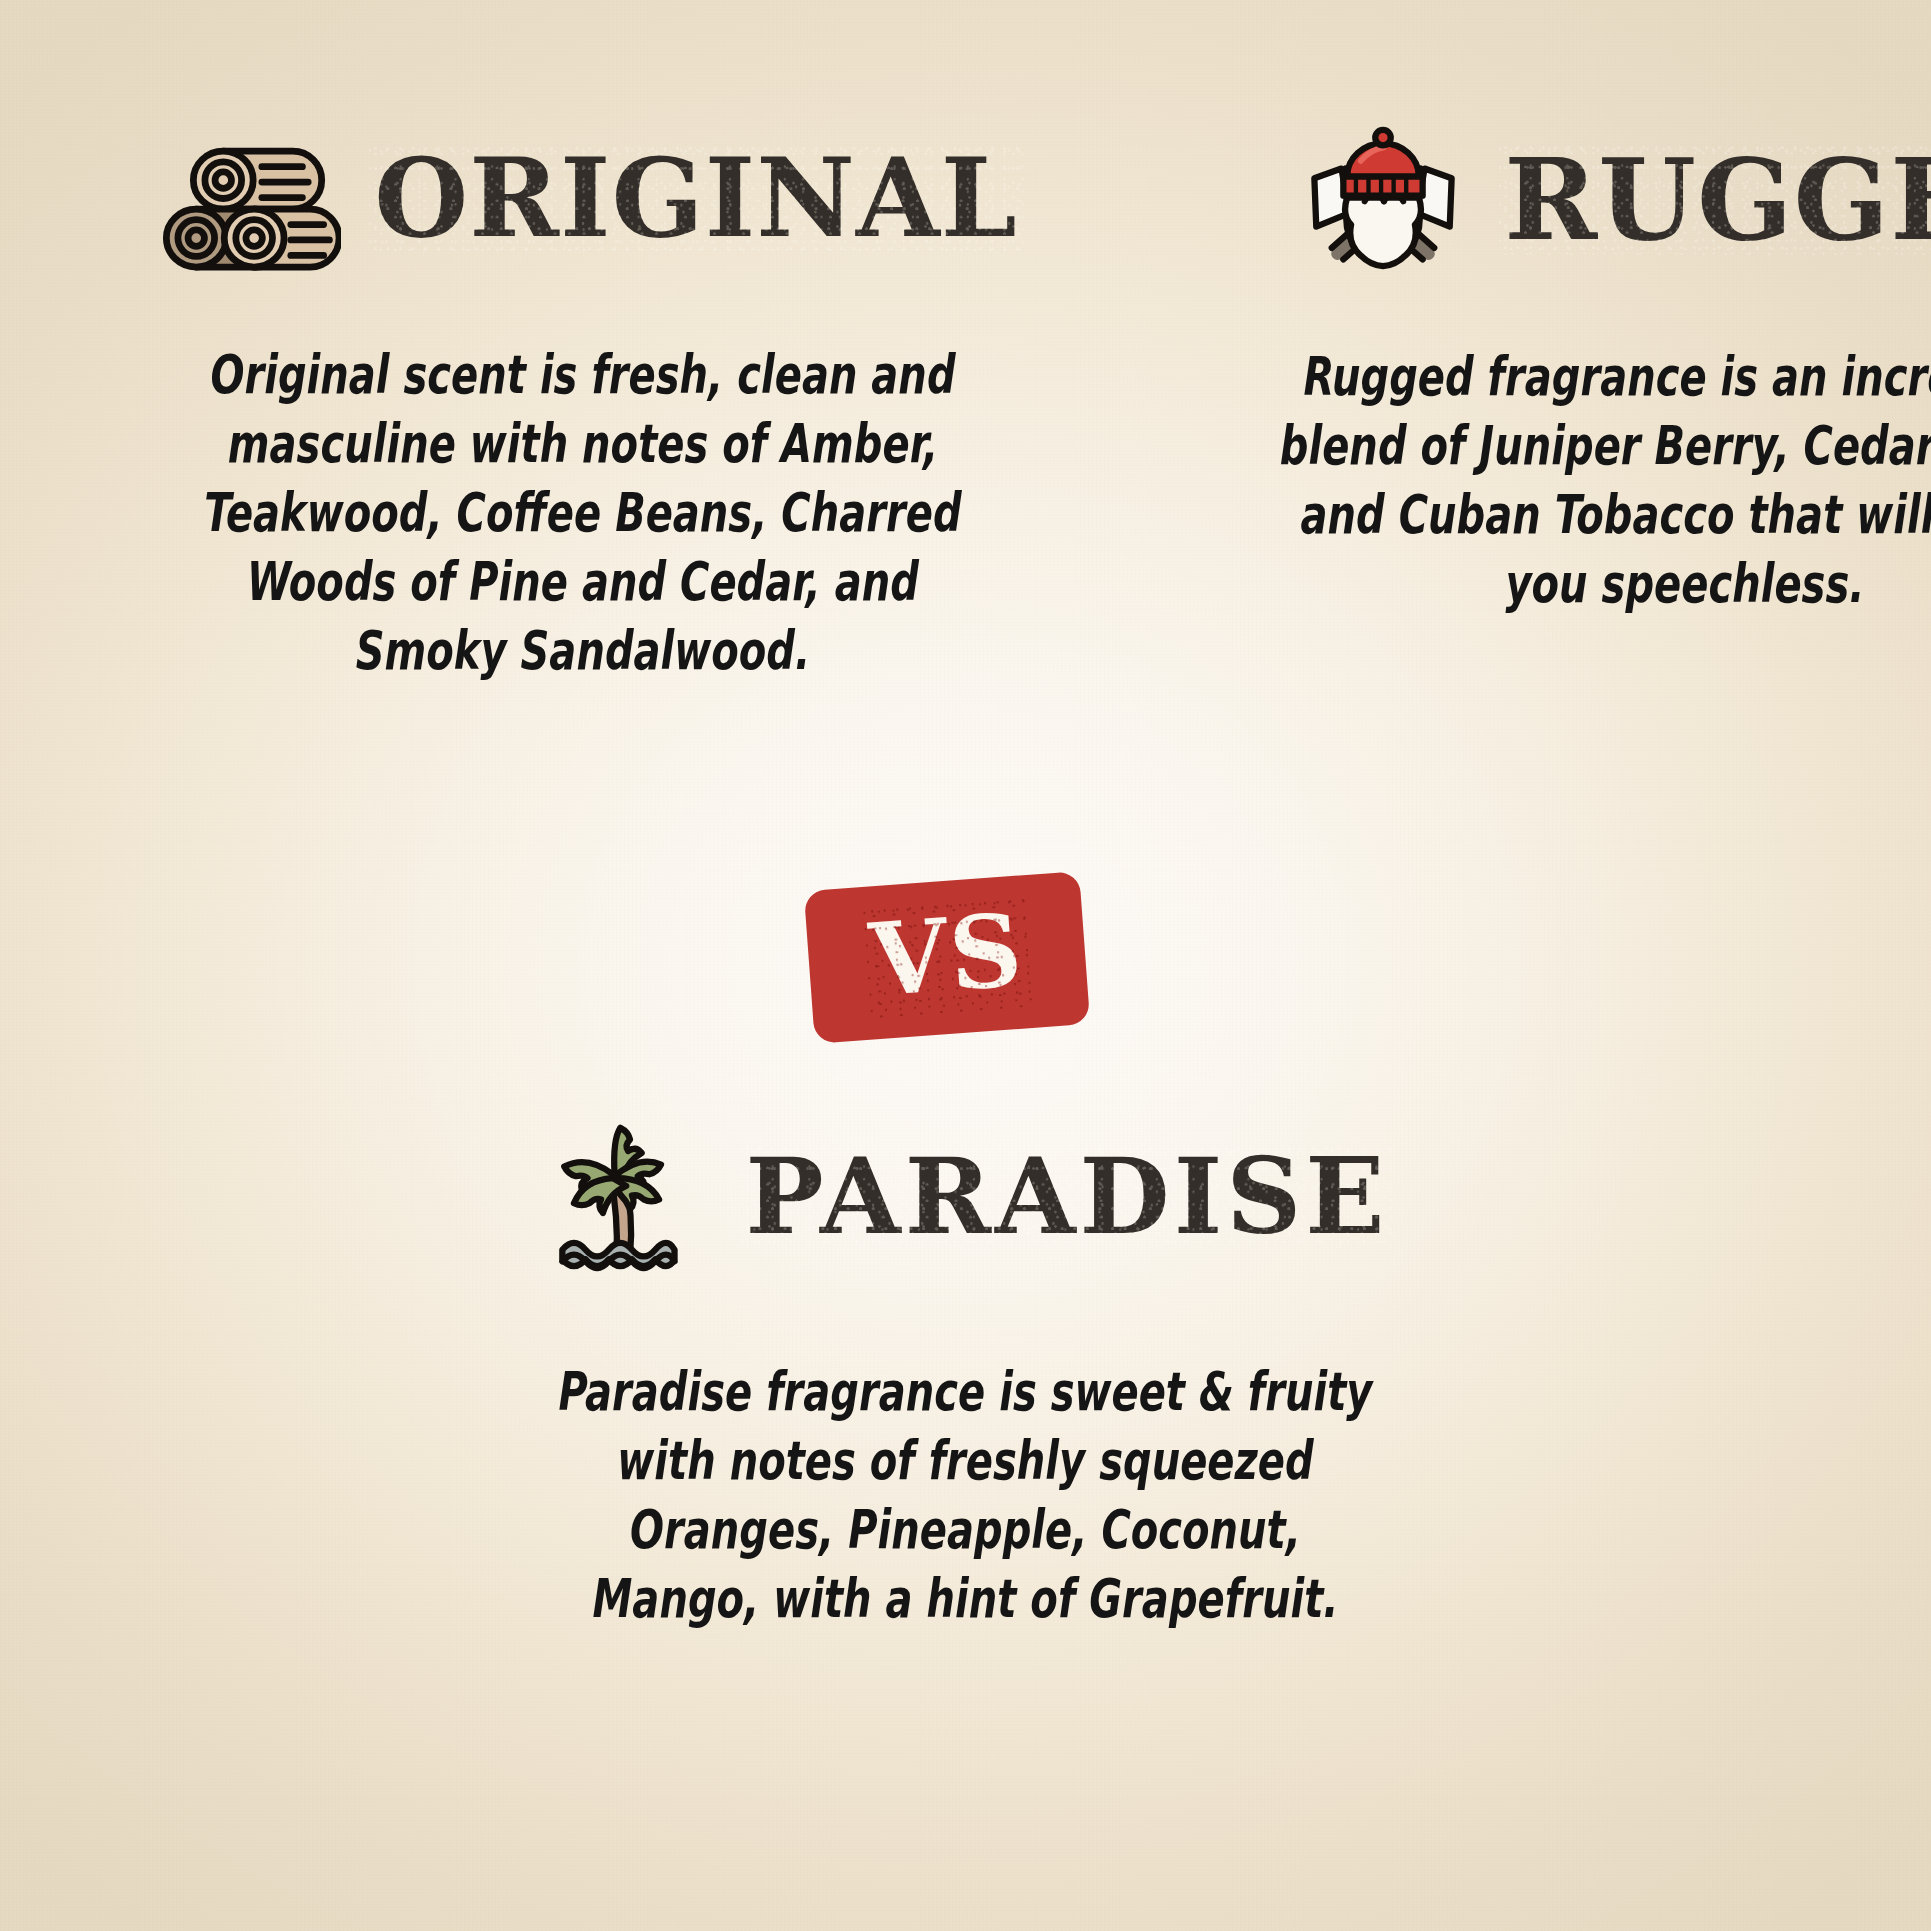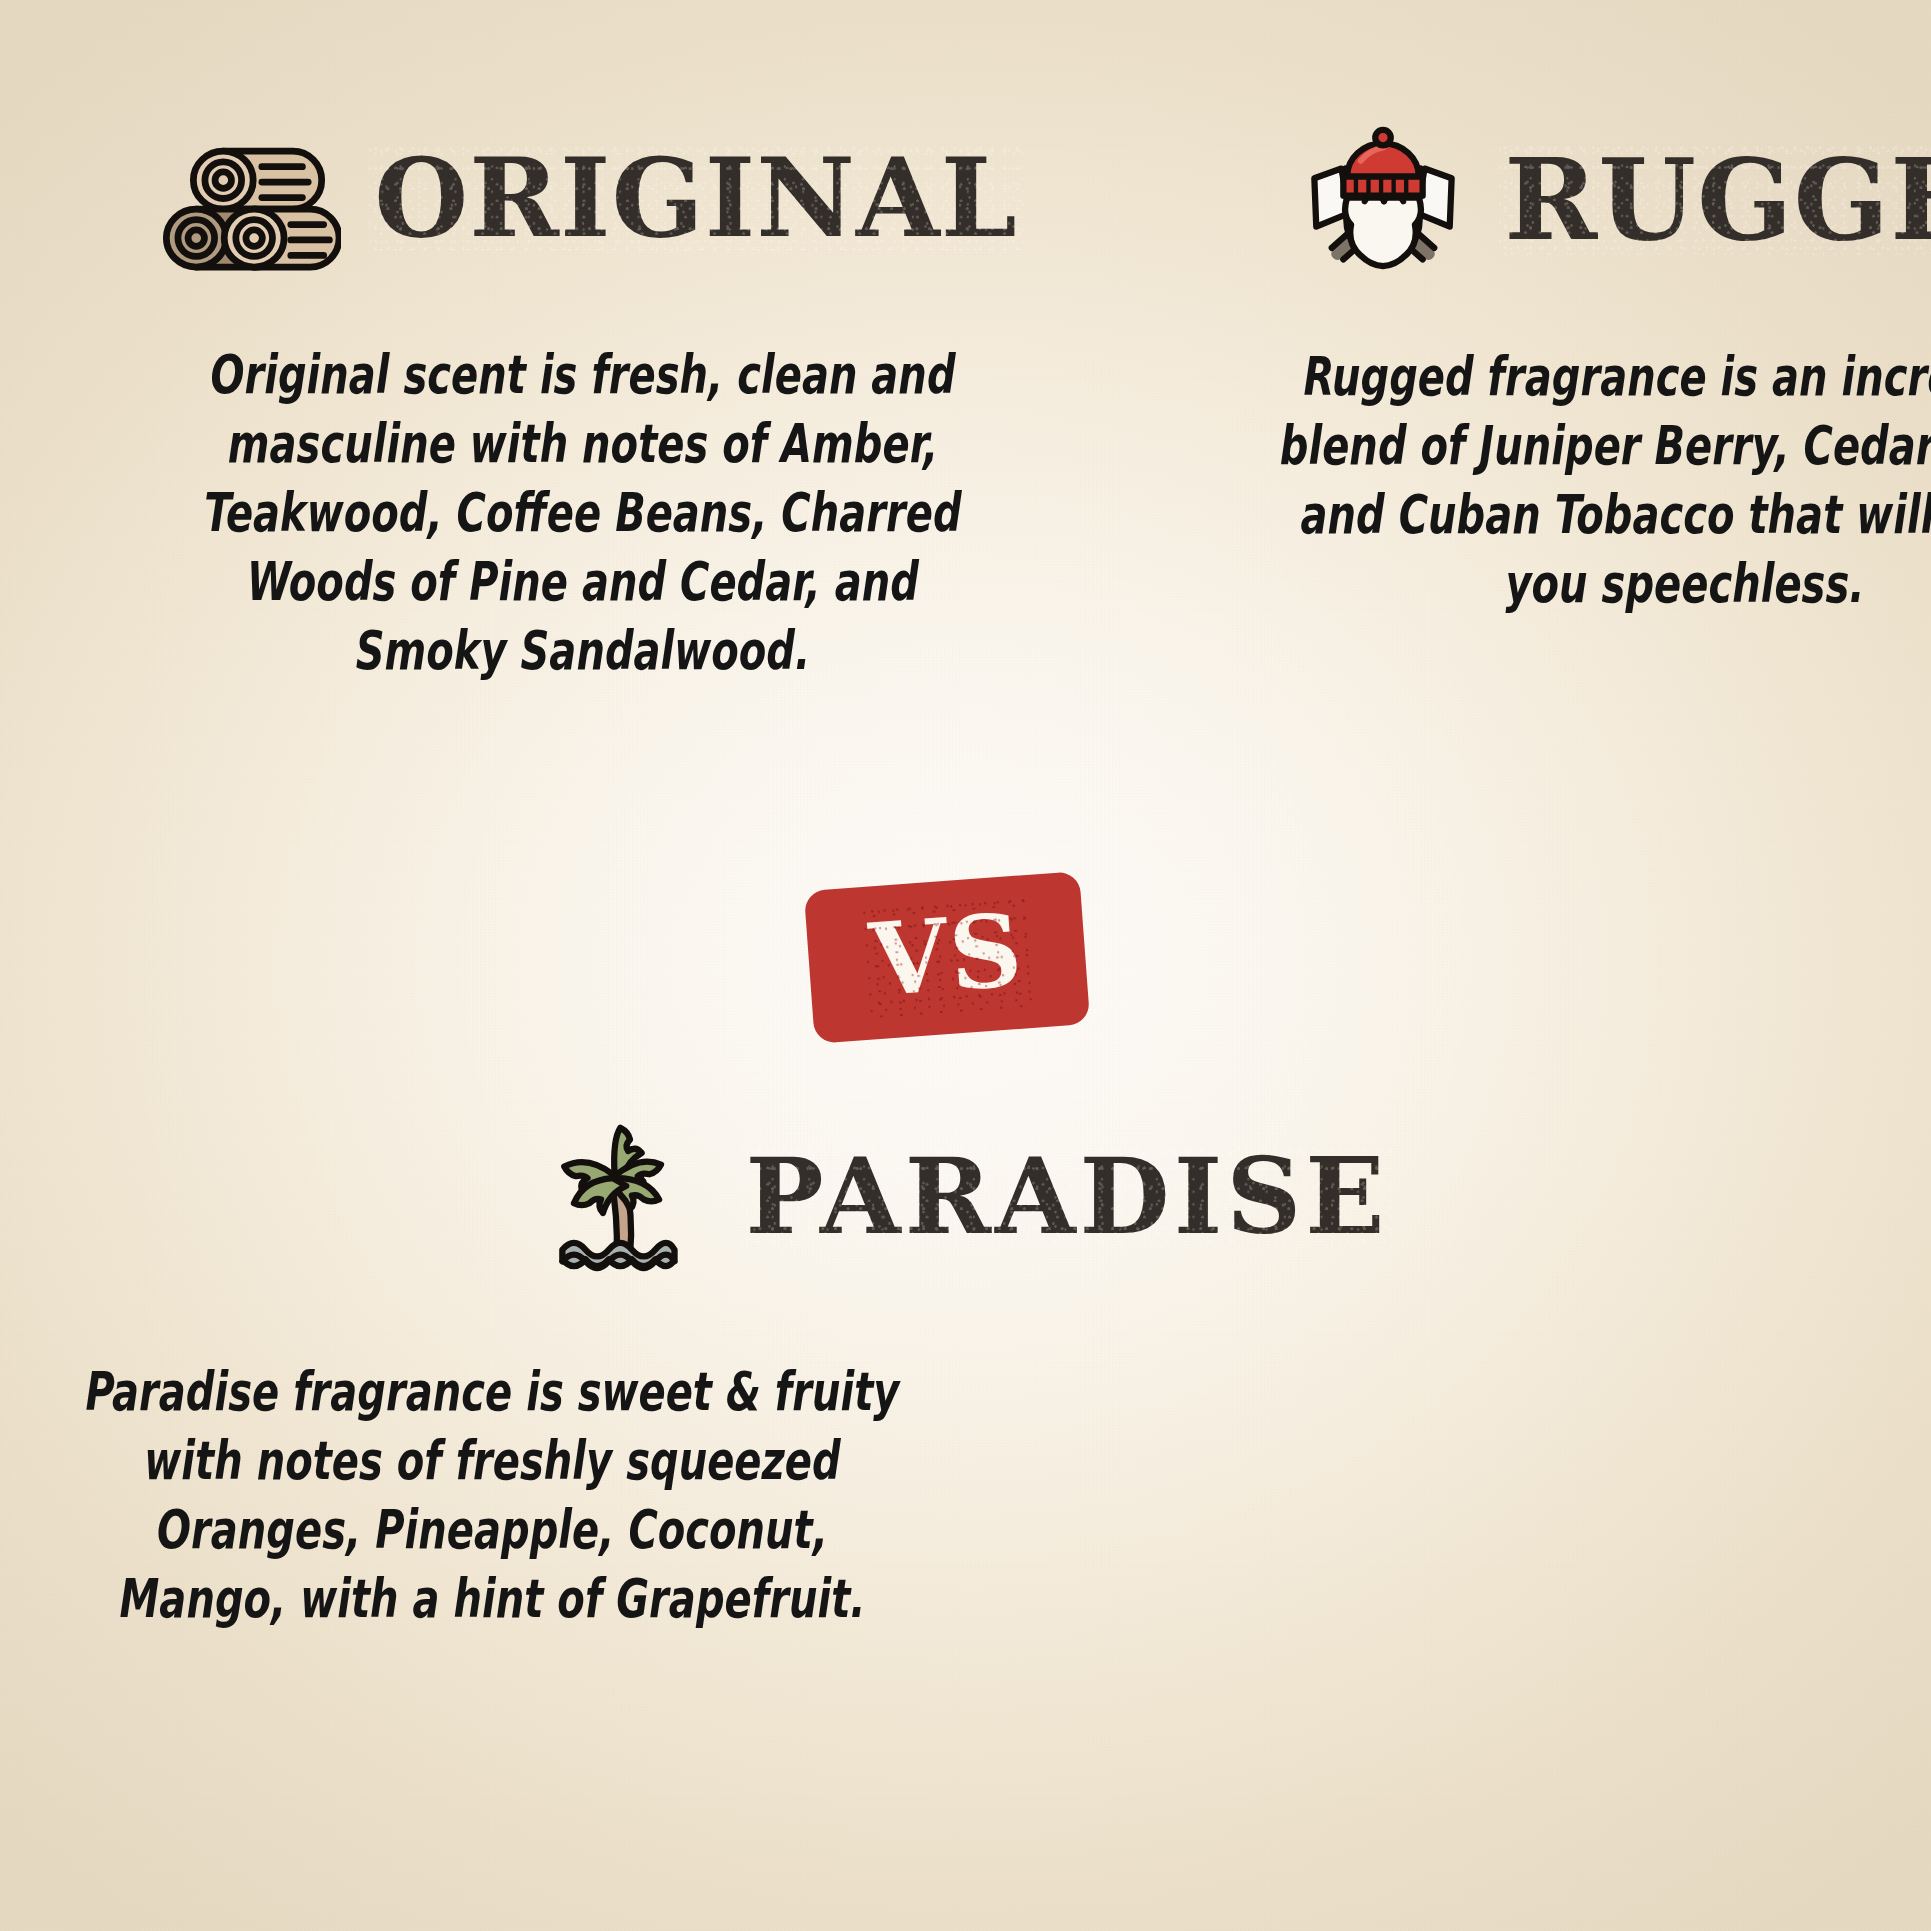--- a/index.html
+++ b/index.html
@@ -157,21 +157,21 @@
   }
 
   
   #paradise-section {
     position: absolute;
     top: 1120px;
     left: 0;
     width: 1931px;
     display: flex;
     flex-direction: column;
-    align-items: flex-start;
+    align-items: center;
   }
   #paradise-section .head { gap: 56px; }
   #paradise-section .body-copy {
     margin-top: 85px;
     width: 985px;
   }
 </style>
 </head>
 <body>
 

